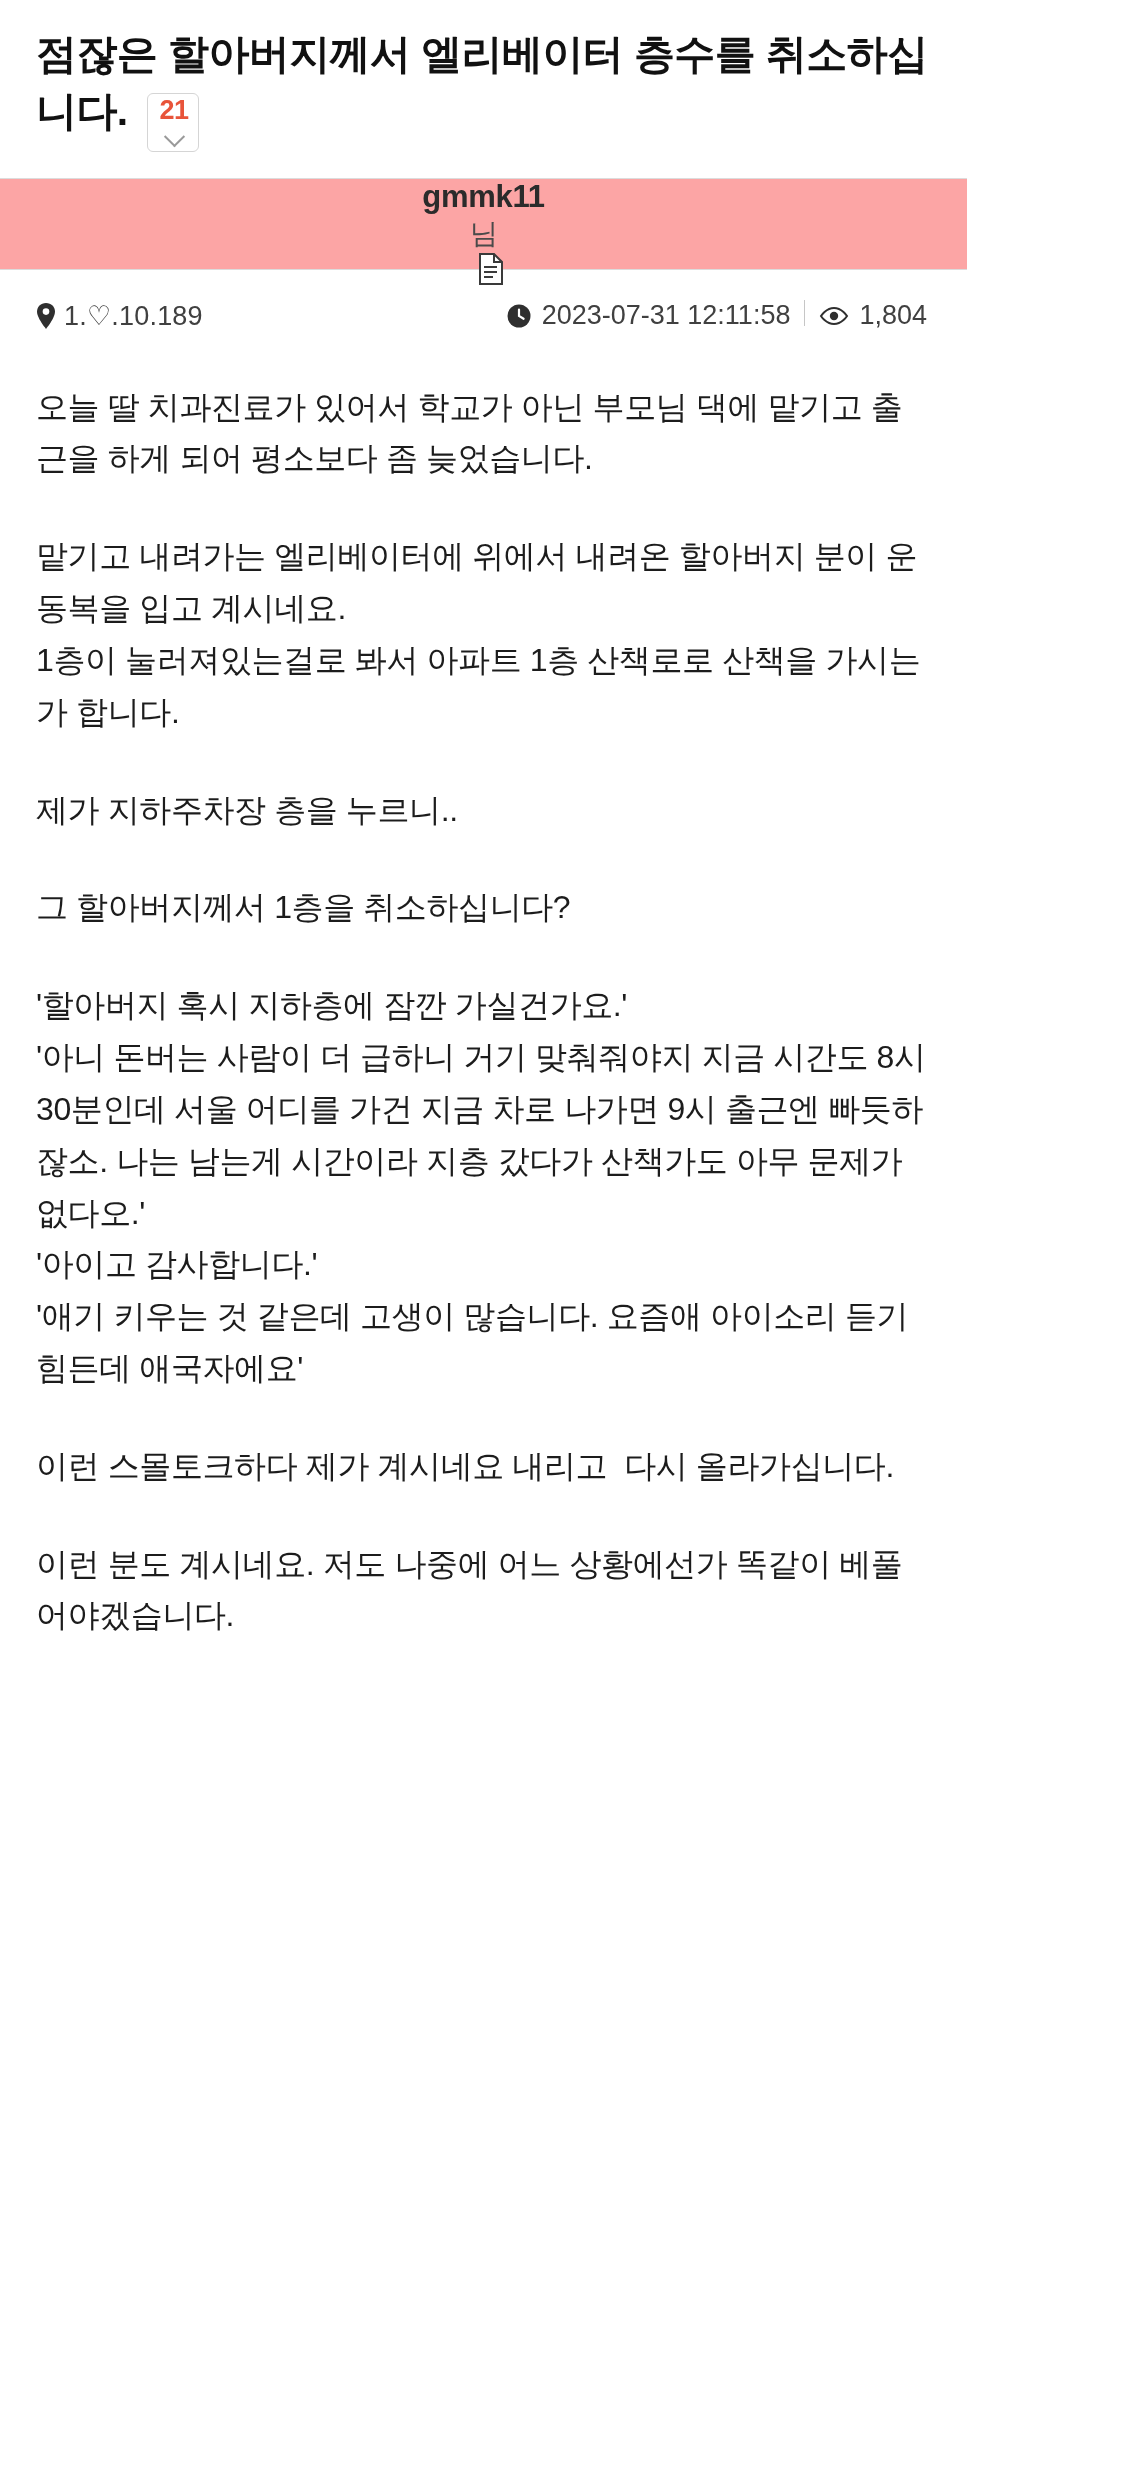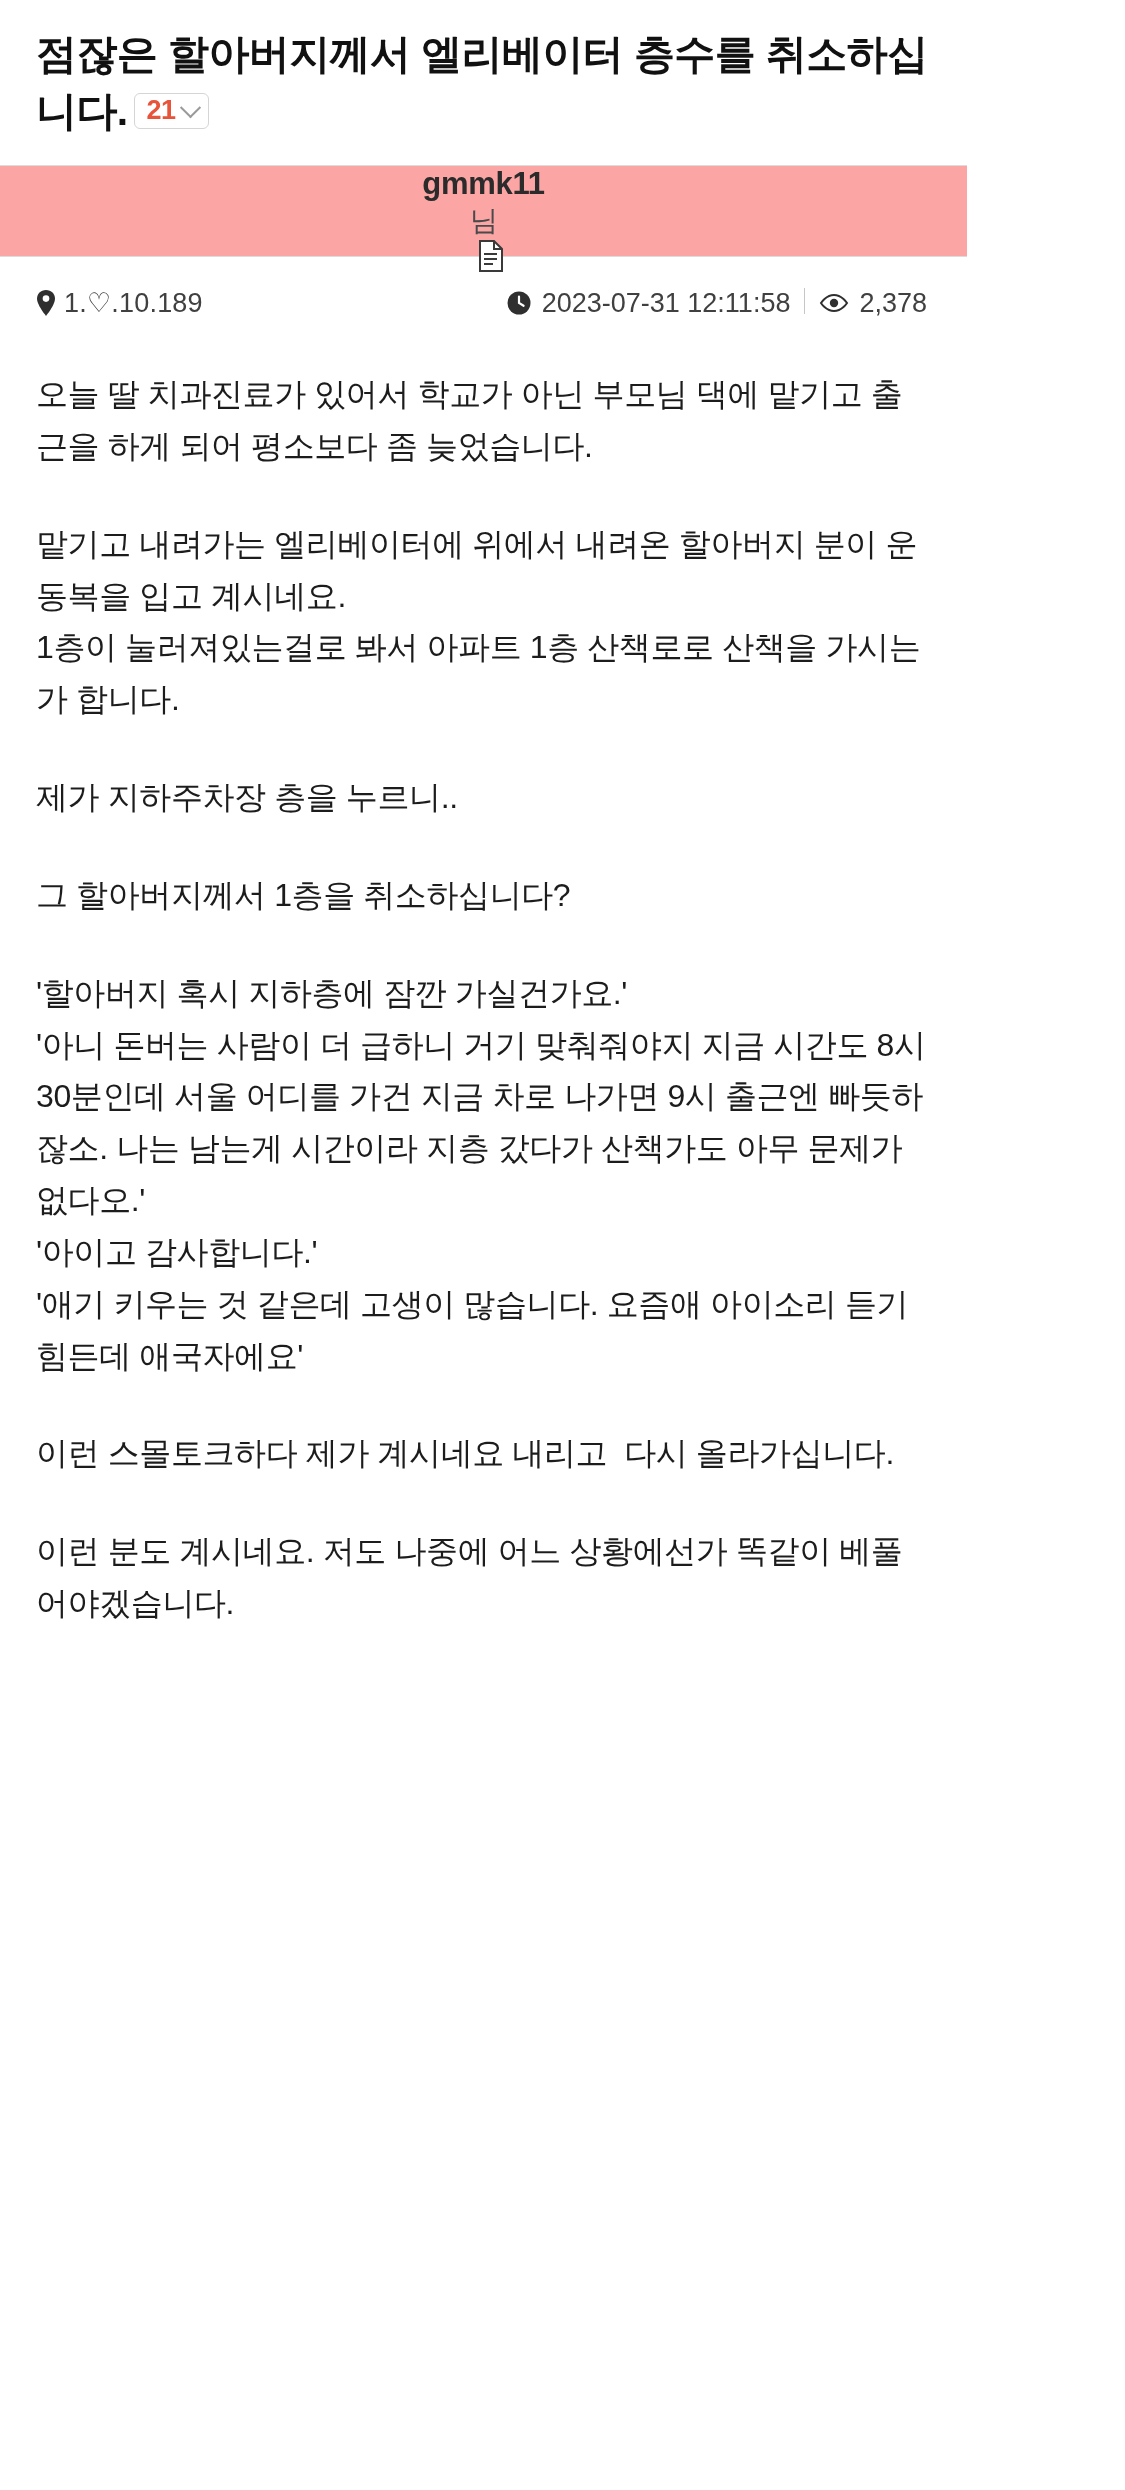--- a/index.html
+++ b/index.html
@@ -37,23 +37,24 @@
   .title-text {
     display: inline;
   }
   .comment-badge {
     display: inline-flex;
     align-items: center;
     gap: 8px;
     border: 1px solid #d5d5d5;
     border-radius: 6px;
     padding: 3px 10px 4px 12px;
-    margin-left: 6px;
+    margin-left: 19px;
     vertical-align: 6px;
     background: #fff;
+    flex-direction: column;
   }
   .comment-count {
     font-size: 27px;
     font-weight: 700;
     color: #e8543a;
     line-height: 1;
   }
   .chev {
     width: 13px;
     height: 13px;
@@ -193,21 +194,21 @@
         <span>2023-07-31 12:11:58</span>
       </span>
       <span class="divider-v"></span>
       <span class="meta-item">
         <span>
           <svg class="icon-svg" width="30" height="20" viewBox="0 0 30 20" aria-hidden="true">
             <path d="M15 2 C7 2 2 10 2 10 S7 18 15 18 S28 10 28 10 S23 2 15 2 Z" fill="none" stroke="#2f2f2f" stroke-width="2"></path>
             <circle cx="15" cy="10" r="4.2" fill="#2f2f2f"></circle>
           </svg>
         </span>
-        <span>2,378</span>
+        <span>1,804</span>
       </span>
     </div>
   </div>
 
   <div class="content">
     <p class="para">오늘 딸 치과진료가 있어서 학교가 아닌 부모님 댁에 맡기고 출근을 하게 되어 평소보다 좀 늦었습니다.</p>
     <div class="gap"></div>
     <p class="para">맡기고 내려가는 엘리베이터에 위에서 내려온 할아버지 분이 운동복을 입고 계시네요.
 1층이 눌러져있는걸로 봐서 아파트 1층 산책로로 산책을 가시는가 합니다.</p>
     <div class="gap"></div>

